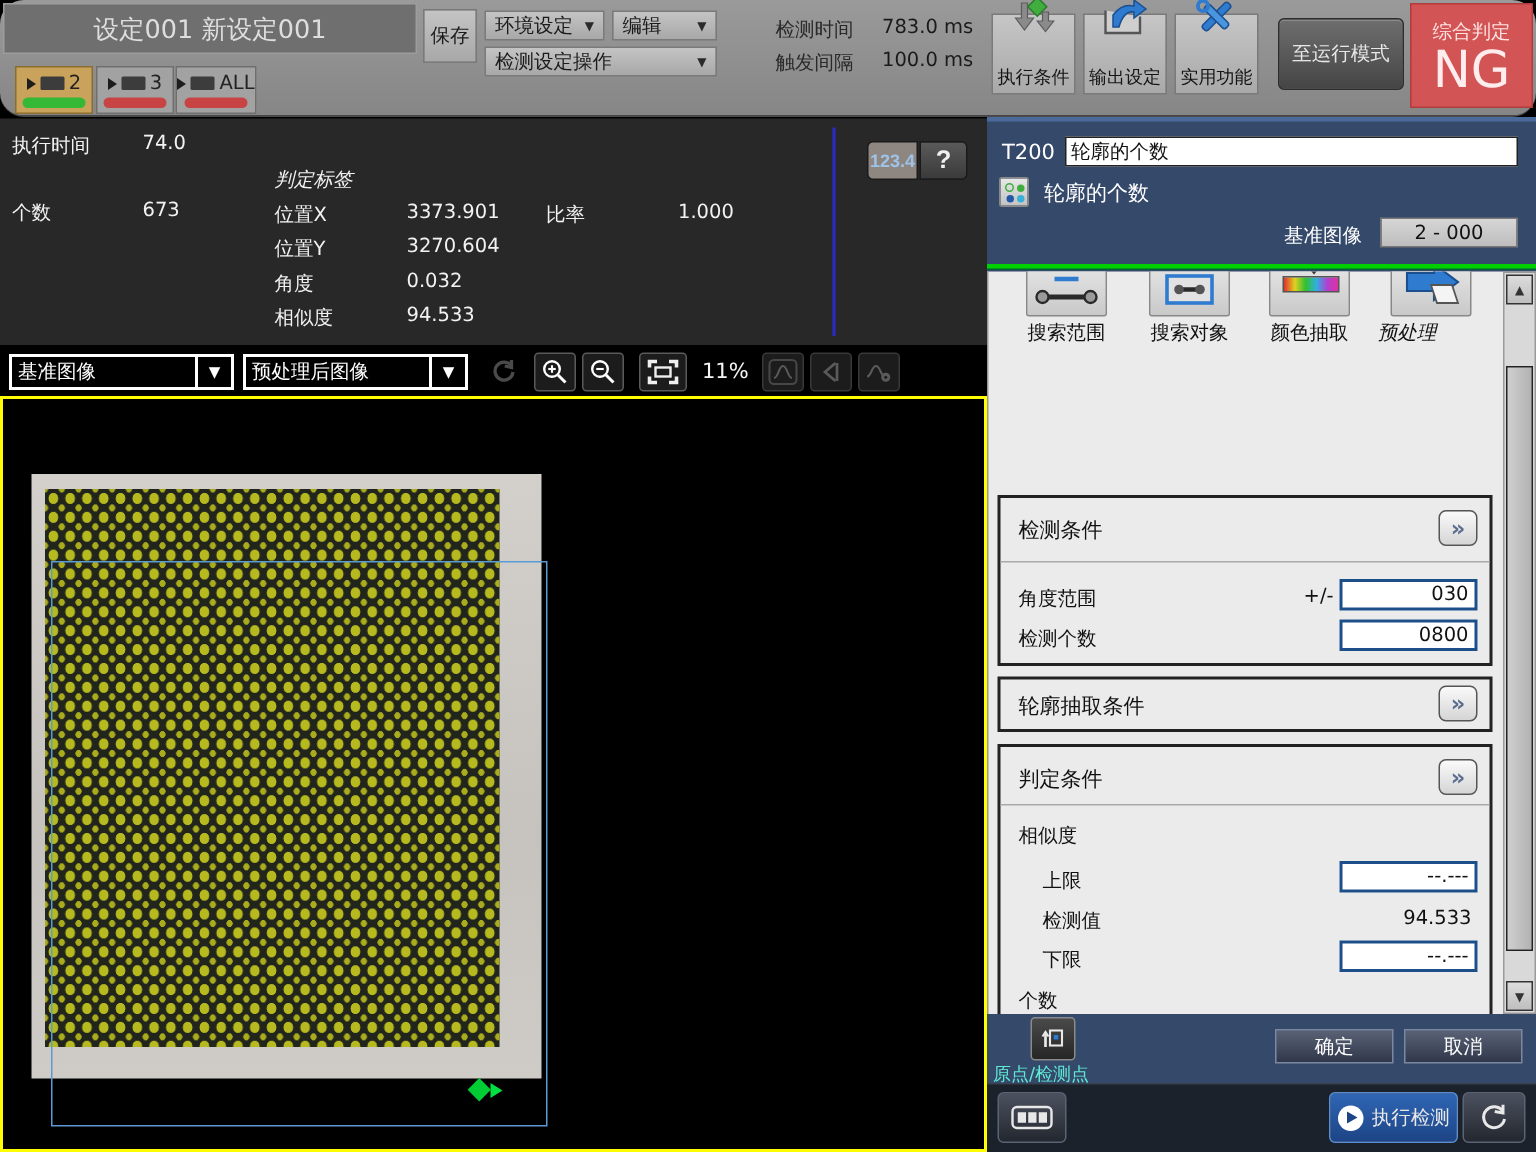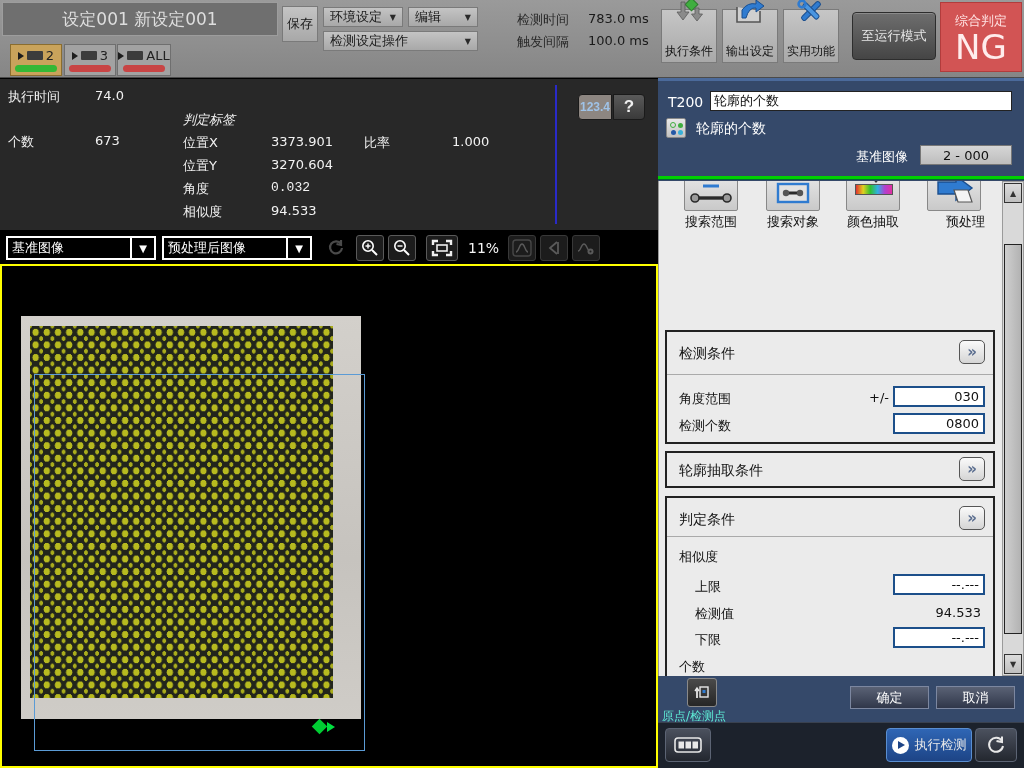--- a/index.html
+++ b/index.html
@@ -2,21 +2,21 @@
 <html><head>
 <meta charset="utf-8">
 <style>
   * { margin:0; padding:0; box-sizing:border-box; }
   html,body { width:1024px; height:768px; overflow:hidden; background:#000; }
   body { font-family:"DejaVu Sans","Liberation Sans",sans-serif; font-size:13px; }
   #app { position:relative; width:1024px; height:768px; background:#000; overflow:hidden; }
   .abs { position:absolute; }
 
   
-  #topbar { left:0; top:0; width:1024px; height:78px; background:linear-gradient(180deg,#9a9a9a,#868686); border-bottom:1px solid #4a4a4a; }
+  #topbar { left:0; top:0; width:1024px; height:78px; background:linear-gradient(180deg,#9a9a9a,#868686); border-bottom:1px solid #4a4a4a;border-radius:16px; }
   #scene-title { left:2px; top:2px; width:276px; height:34px; background:#6f6f6f; border:1px solid #9d9d9d; color:#dedede; font-size:17px; display:flex; align-items:center; justify-content:center; }
   .gray-btn { background:linear-gradient(180deg,#c4c4c4,#a8a8a8); border:1px solid #7a7a7a; color:#1b1b1b; display:flex; align-items:center; justify-content:center; }
   #save-btn { left:282px; top:6px; width:36px; height:36px; font-size:13px; }
   .menu-dd { display:flex; align-items:center; justify-content:space-between; padding:0 6px; font-size:13px; }
   #menu-env { left:323px; top:7px; width:80px; height:20px; }
   #menu-edit { left:408px; top:7px; width:70px; height:20px; }
   #menu-inspect { left:323px; top:31px; width:155px; height:20px; }
   .dd-caret { font-size:8px; color:#2a2a2a; }
 
   .tab { top:44px; height:32px; border:1px solid #6f6f6f; background:#a2a2a2; display:flex; flex-direction:column; align-items:center; justify-content:center; gap:2px; }
@@ -219,21 +219,21 @@
     <span class="val" style="left:95px;top:9px;">74.0</span>
     <span class="lab" style="left:8px;top:54px;">个数</span>
     <span class="val" style="left:95px;top:54px;">673</span>
 
     <span class="lab" style="left:183px;top:32px;font-style:italic;">判定标签</span>
     <span class="lab" style="left:183px;top:55px;">位置X</span>
     <span class="val" style="left:271px;top:55px;">3373.901</span>
     <span class="lab" style="left:183px;top:78px;">位置Y</span>
     <span class="val" style="left:271px;top:78px;">3270.604</span>
     <span class="lab" style="left:183px;top:101px;">角度</span>
-    <span class="val" style="left:271px;top:101px;font-family:Liberation Mono, monospace;">0.032</span>
+    <span class="val" style="left:271px;top:101px;">0.032</span>
     <span class="lab" style="left:183px;top:124px;">相似度</span>
     <span class="val" style="left:271px;top:124px;">94.533</span>
 
     <span class="lab" style="left:364px;top:55px;">比率</span>
     <span class="val" style="left:452px;top:55px;">1.000</span>
 
     <div id="res-divider"></div>
 
     <button id="btn-num" class="mini-btn">123.4</button>
     <button id="btn-help" class="mini-btn">?</button>
@@ -353,21 +353,21 @@
         <div style="position:absolute;left:24px;top:5px;width:0;height:0;border-top:6px solid #333;border-left:5px solid transparent;border-right:5px solid transparent;"></div>
       </div>
       <span class="tool4-lbl" style="left:187px;width:54px;text-align:center;">颜色抽取</span>
 
       <div class="tool4" style="left:268px;">
         <svg width="52" height="38" viewBox="0 0 52 38">
             <path d="M10 10 L28 10 L28 4 L44 16 L28 28 L28 22 L10 22 Z" fill="#2f7bd0" stroke="#1b4f8e" stroke-width="1.4"></path>
             <path d="M26 18 L40 18 L44 30 L30 30 Z" fill="#f4f4f4" stroke="#555" stroke-width="1.2"></path>
           </svg>
       </div>
-      <span class="tool4-lbl" style="left:272px;width:54px;text-align:right;">预处理</span>
+      <span class="tool4-lbl" style="left:252px;width:54px;text-align:center;font-style:italic;">预处理</span>
 
       <div class="section" style="top:149px;height:114px;">
         <div class="sec-head">
           <span class="sec-title">检测条件</span>
           <div class="expand-btn">»</div>
         </div>
         <div class="sec-div" style="top:42px;"></div>
         <span class="frow-label" style="top:58px;">角度范围</span>
         <span class="prefix" style="top:58px;">+/-</span>
         <div class="field" style="top:54px;">030</div>

